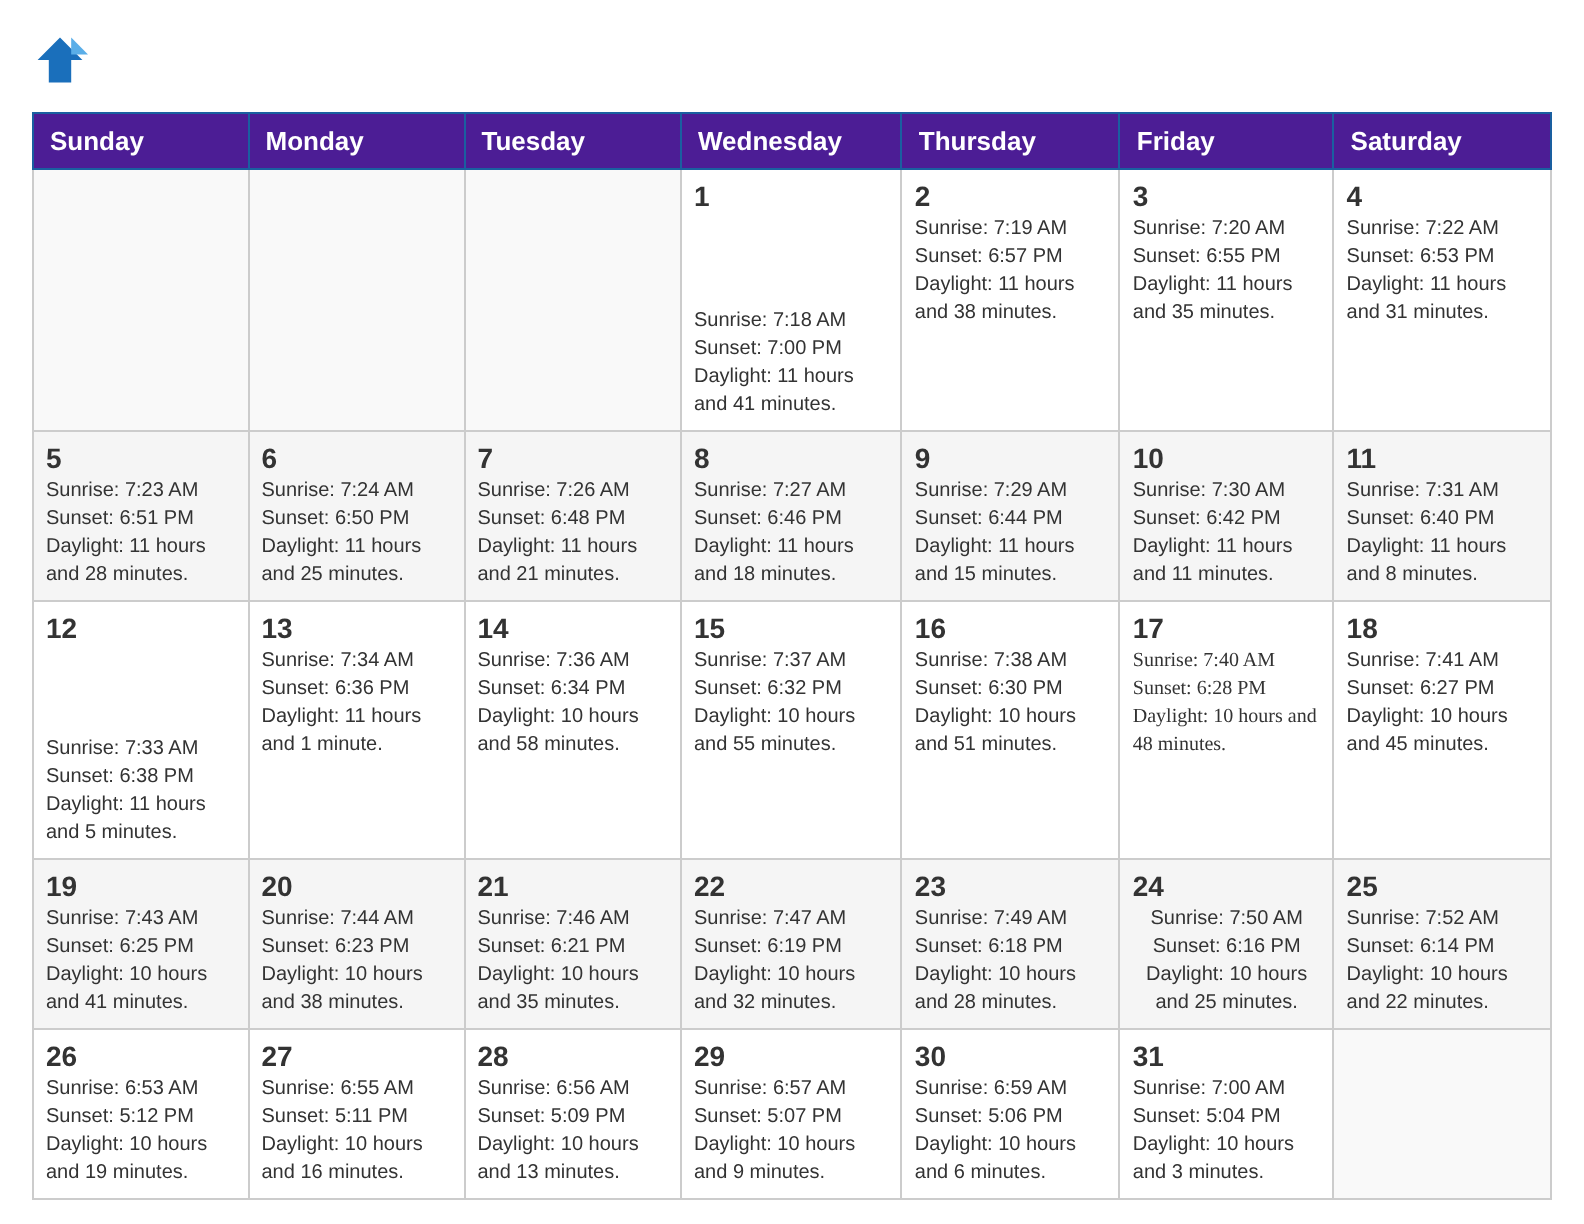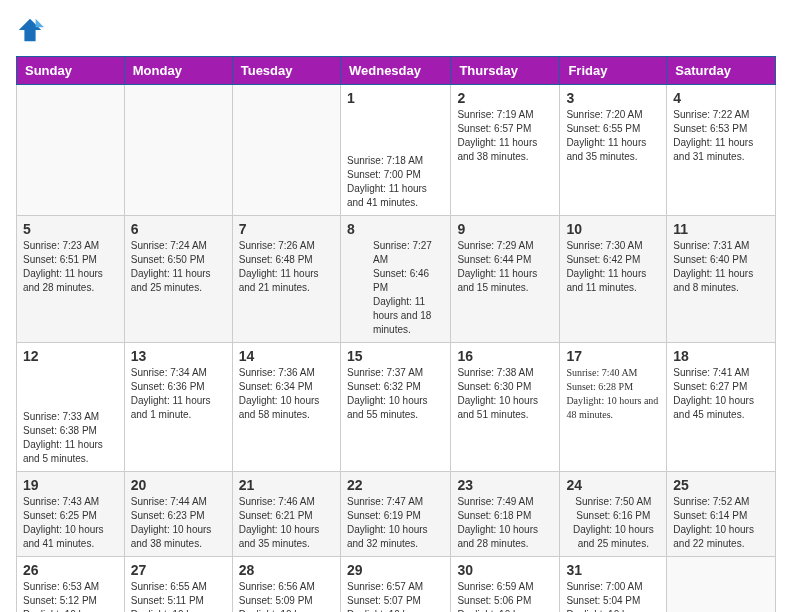--- a/index.html
+++ b/index.html
@@ -49,21 +49,21 @@
     .location {
       font-size: 15px;
       color: #555;
     }
     table {
       width: 100%;
       border-collapse: collapse;
       border: 1px solid #ccc;
     }
     thead tr th {
-      background-color: #a21caf;
+      background-color: #4c1d95;
       color: white;
       font-size: 13px;
       font-weight: bold;
       padding: 6px 8px;
       text-align: left;
       border: 1px solid #1a5fa0;
     }
     tbody tr td {
       border: 1px solid #ccc;
       vertical-align: top;
@@ -173,21 +173,21 @@
 Daylight: 11 hours and 25 minutes.</div>
         </td>
         <td>
           <span class="day-number">7</span>
           <div class="day-info" style="white-space: pre-line;">Sunrise: 7:26 AM
 Sunset: 6:48 PM
 Daylight: 11 hours and 21 minutes.</div>
         </td>
         <td>
           <span class="day-number">8</span>
-          <div class="day-info" style="white-space: pre-line; margin-left: 26px;">Sunrise: 7:27 AM
+          <div class="day-info" style="white-space: pre-line;">Sunrise: 7:27 AM
 Sunset: 6:46 PM
 Daylight: 11 hours and 18 minutes.</div>
         </td>
         <td>
           <span class="day-number">9</span>
           <div class="day-info" style="white-space: pre-line;">Sunrise: 7:29 AM
 Sunset: 6:44 PM
 Daylight: 11 hours and 15 minutes.</div>
         </td>
         <td>

